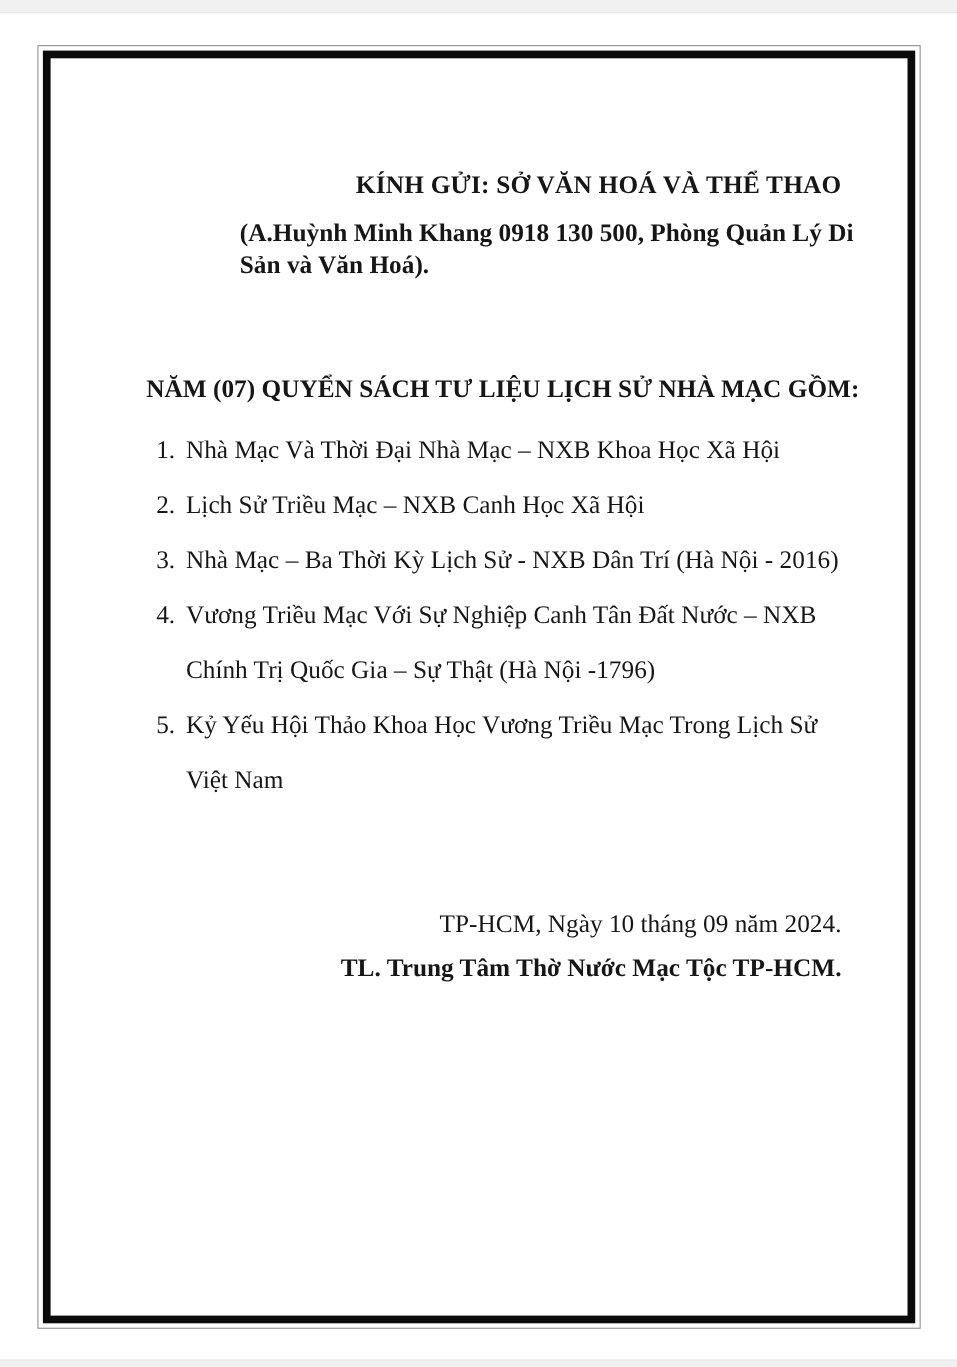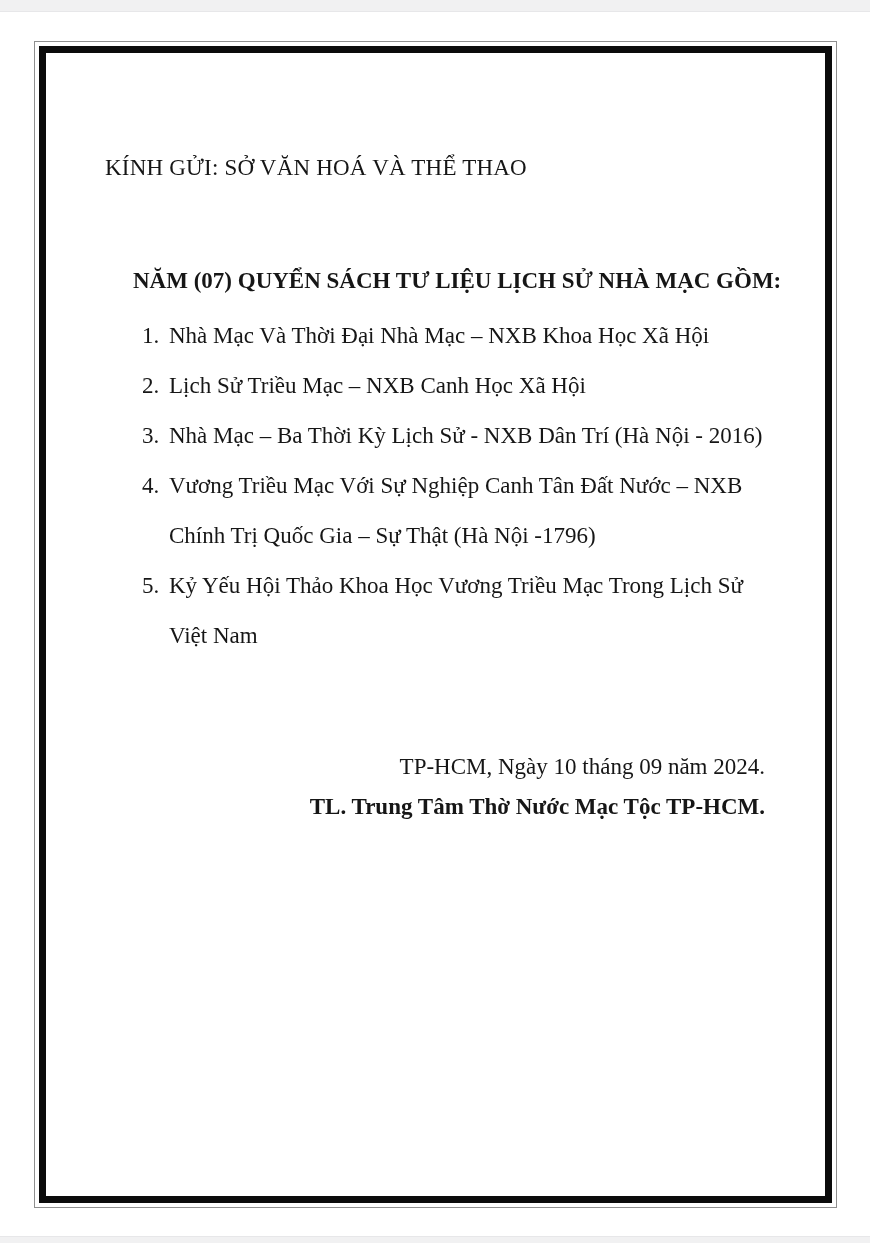--- a/index.html
+++ b/index.html
@@ -41,23 +41,24 @@
   }
   .letter-content {
     position: absolute;
     left: 0; top: 0; right: 0; bottom: 0;
     padding: 0 60px 0 59px;
     font-size: 23px;
     line-height: 28px;
   }
   .recipient-header {
     margin-top: 101px;
-    font-weight: normal;
+    font-weight: bold;
     letter-spacing: 0.2px;
     white-space: nowrap;
+    text-align: right;
   }
   .recipient-detail {
     margin-top: 15px;
     margin-left: 113px;
     width: 575px;
     font-weight: bold;
     line-height: 29px;
   }
   .book-list-title {
     margin-top: 85px;
@@ -88,20 +89,21 @@
 <body>
 
 <div class="page-gap top"></div>
 
 <div class="page-frame-outer">
   <div class="page-frame-inner">
     <div class="letter-content">
 
       <div class="recipient-header">KÍNH GỬI: SỞ VĂN HOÁ VÀ THỂ THAO</div>
 
+      <div class="recipient-detail">(A.Huỳnh Minh Khang 0918 130 500, Phòng Quản Lý Di Sản và Văn Hoá).</div>
 
       <div class="book-list-title">NĂM (07) QUYỂN SÁCH TƯ LIỆU LỊCH SỬ NHÀ MẠC GỒM:</div>
 
       <ol class="book-list">
         <li>Nhà Mạc Và Thời Đại Nhà Mạc – NXB Khoa Học Xã Hội</li>
         <li>Lịch Sử Triều Mạc – NXB Canh Học Xã Hội</li>
         <li>Nhà Mạc – Ba Thời Kỳ Lịch Sử - NXB Dân Trí (Hà Nội - 2016)</li>
         <li>Vương Triều Mạc Với Sự Nghiệp Canh Tân Đất Nước – NXB Chính Trị Quốc Gia – Sự Thật (Hà Nội -1796)</li>
         <li>Kỷ Yếu Hội Thảo Khoa Học Vương Triều Mạc Trong Lịch Sử Việt Nam</li>
       </ol>

